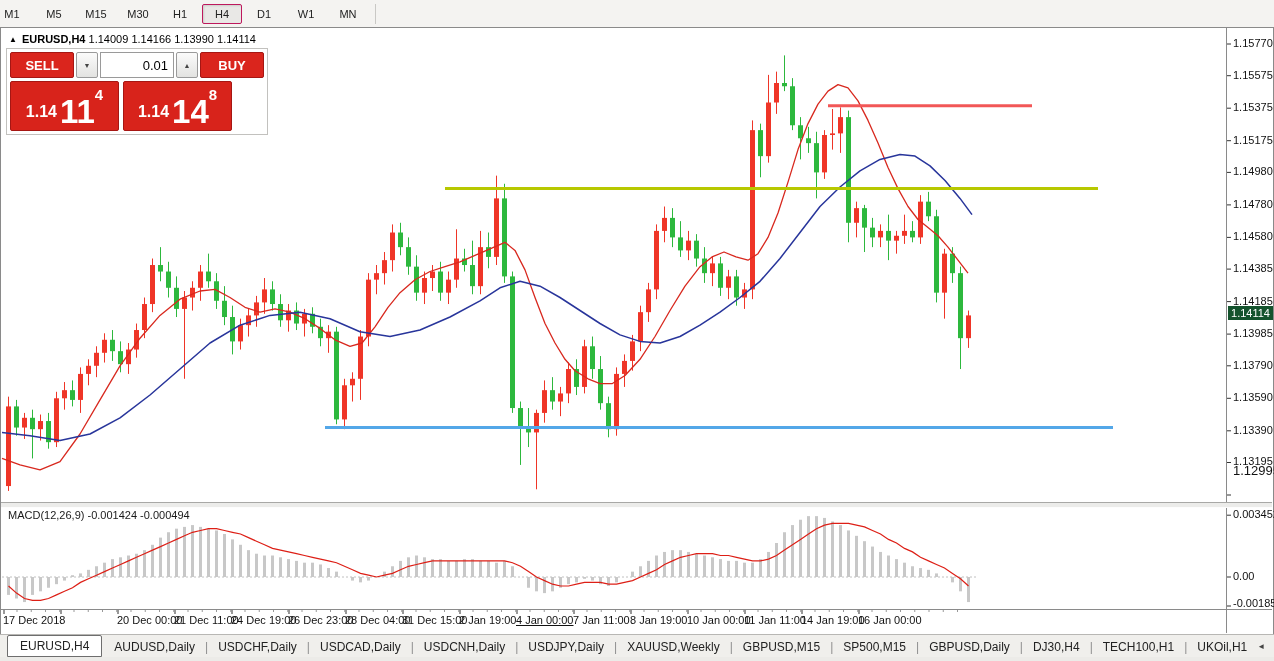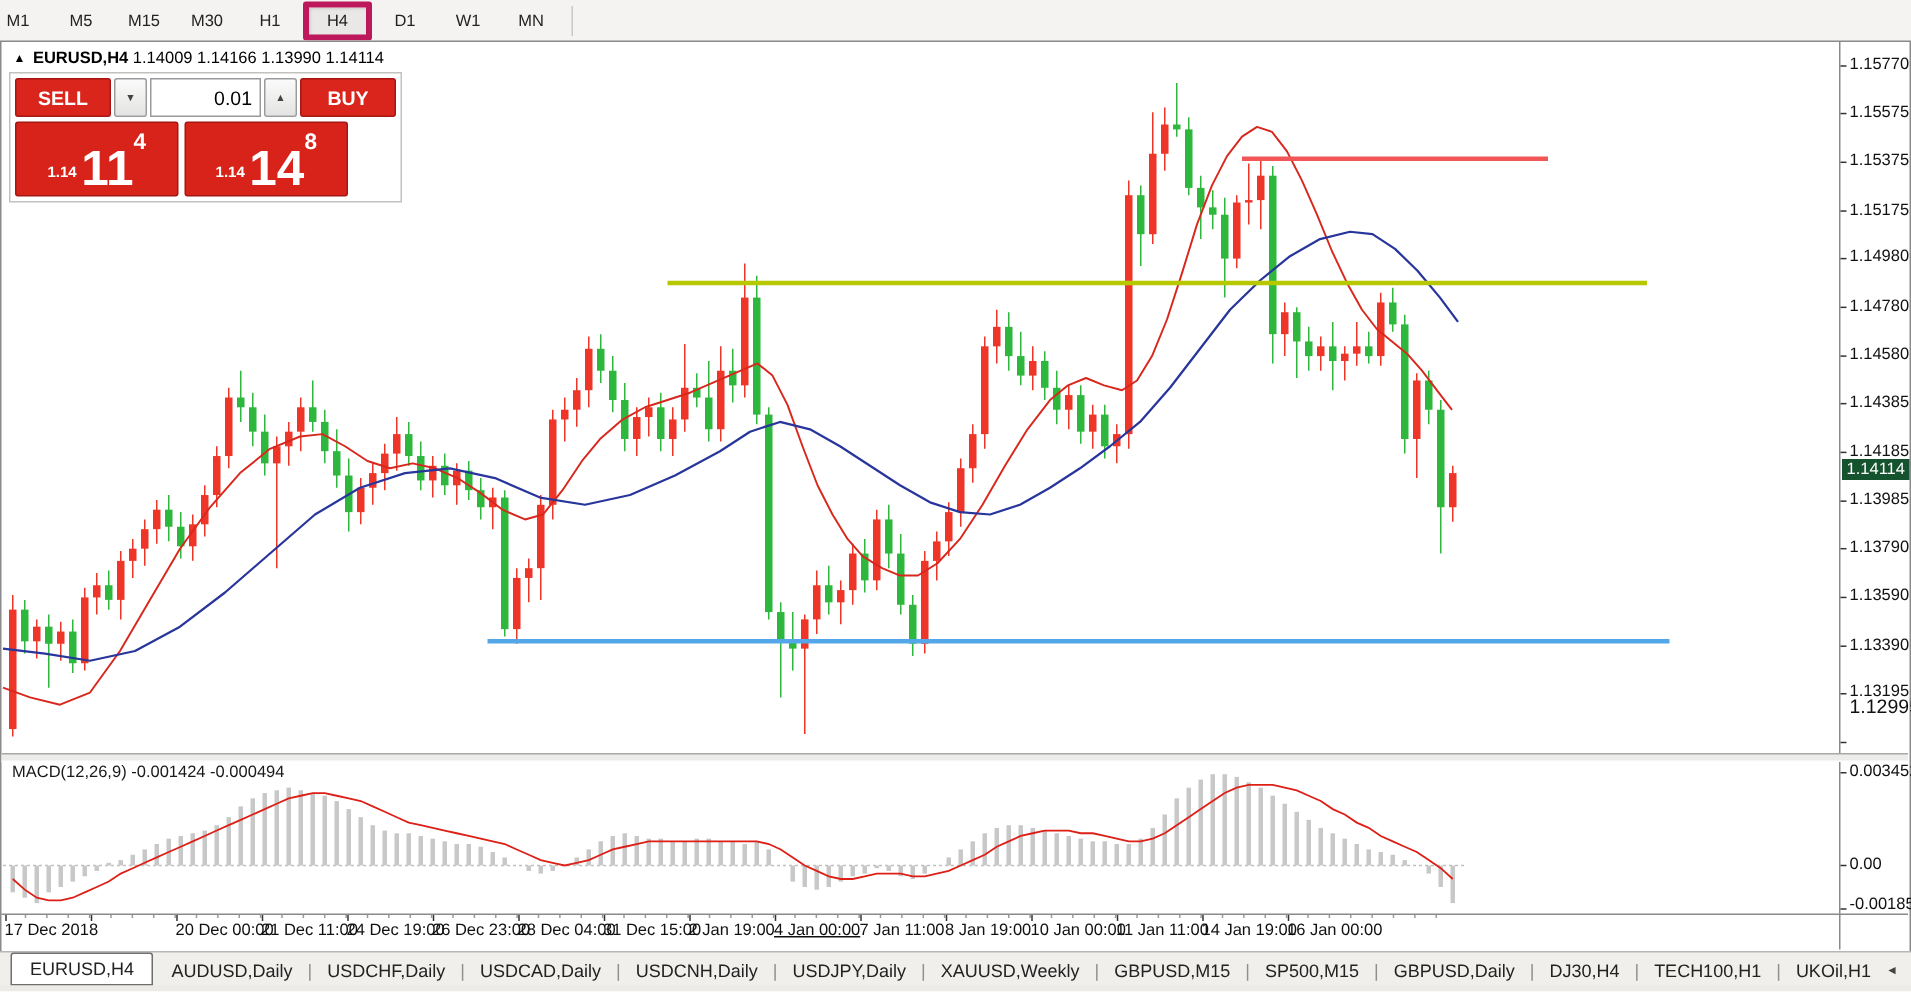--- a/index.html
+++ b/index.html
@@ -5,21 +5,21 @@
   html,body{margin:0;padding:0;background:#fff;width:1274px;height:661px;overflow:hidden;
     font-family:"Liberation Sans",sans-serif;-webkit-font-smoothing:antialiased;}
   #stage{position:relative;width:1274px;height:661px;background:#fff;}
 
   
   #toolbar{position:absolute;left:0;top:0;width:1274px;height:27px;background:#f4f3f1;
     border-bottom:1px solid #cfcecb;display:flex;align-items:center;}
   #tf-row{display:flex;align-items:center;height:27px;margin-left:-9px;}
   .tf-btn{min-width:24px;padding:3px 7px;margin:0 1px;font-size:11px;color:#222;text-align:center;
     border:1px solid transparent;border-radius:2px;cursor:default;}
-  .tf-btn.active{border:4px solid #be185d;background:#e9e8e6;box-shadow:inset 1px 1px 2px rgba(0,0,0,.12);}
+  .tf-btn.active{border:1px solid #be185d;background:#e9e8e6;box-shadow:inset 1px 1px 2px rgba(0,0,0,.12);}
   .tb-sep{width:1px;height:20px;background:#c9c8c5;margin:0 6px;}
 
   
   #chart-window{position:absolute;left:0;top:27px;width:1272px;height:606px;background:#fff;
     border:1px solid #8a8a8a;}
   #chart-svg{position:absolute;left:0;top:0;width:1274px;height:661px;pointer-events:none;}
 
   #chart-header{position:absolute;left:9px;top:33px;font-size:11px;color:#000;z-index:5;}
   #chart-header .tri{font-size:8px;margin-right:5px;position:relative;top:-1px;}
   #chart-header .sym{font-weight:bold;}
@@ -30,21 +30,21 @@
   #tw-row1{display:flex;gap:2px;height:26px;}
   .tw-btn{width:62px;background:#da251d;border:1px solid #a61613;border-radius:2px;color:#fff;
     font-size:13px;font-weight:bold;display:flex;align-items:center;justify-content:center;cursor:pointer;}
   .tw-spin{width:20px;background:linear-gradient(#fbfbfb,#e3e3e1);border:1px solid #9a9a9a;border-radius:2px;
     font-size:7px;color:#444;display:flex;align-items:center;justify-content:center;cursor:pointer;}
   #tw-vol{width:62px;border:1px solid #9a9a9a;font-size:13px;color:#000;text-align:right;
     padding:0 5px;font-family:"Liberation Sans",sans-serif;}
   #tw-row2{display:flex;gap:4px;margin-top:3px;}
   .pricebox{width:109px;height:50px;background:#d8231b;border:1px solid #a61613;border-radius:2px;color:#fff;
     display:flex;align-items:flex-end;justify-content:center;padding-bottom:5px;box-sizing:border-box;cursor:pointer;}
-  .pp{font-size:10px;font-weight:bold;margin:0 3px 4px 0;}
+  .pp{font-size:16px;font-weight:bold;margin:0 3px 4px 0;}
   .pb{font-size:33px;font-weight:bold;line-height:.82;}
   .ps{font-size:15px;font-weight:bold;align-self:flex-start;margin-top:4px;}
   #price-badge{position:absolute;left:1228px;width:45px;height:14px;background:#14532d;color:#fff;
     font-size:11px;text-align:center;line-height:14px;z-index:4;}
   #macd-title{position:absolute;left:8px;top:509px;font-size:11px;color:#1a1a1a;z-index:3;}
 
   
   #pane-divider{position:absolute;left:1px;top:502px;width:1271px;height:4px;background:#ececea;
     border-top:1px solid #a8a8a6;border-bottom:1px solid #fdfdfd;cursor:row-resize;z-index:2;}
 

